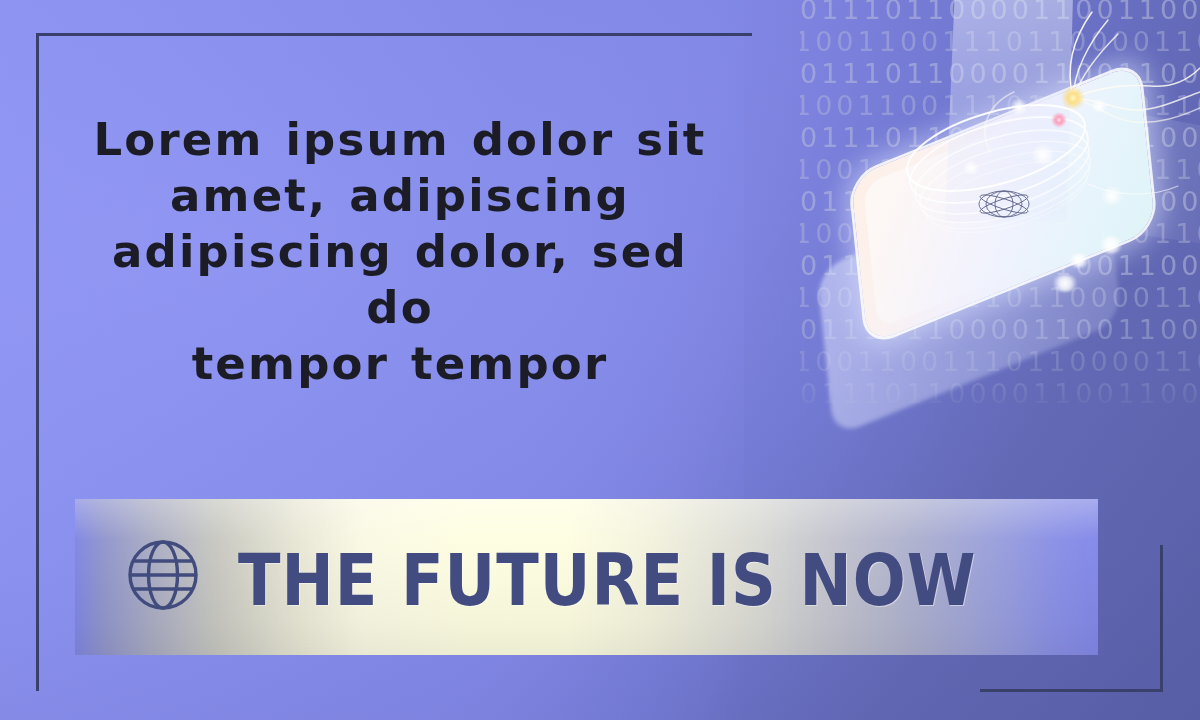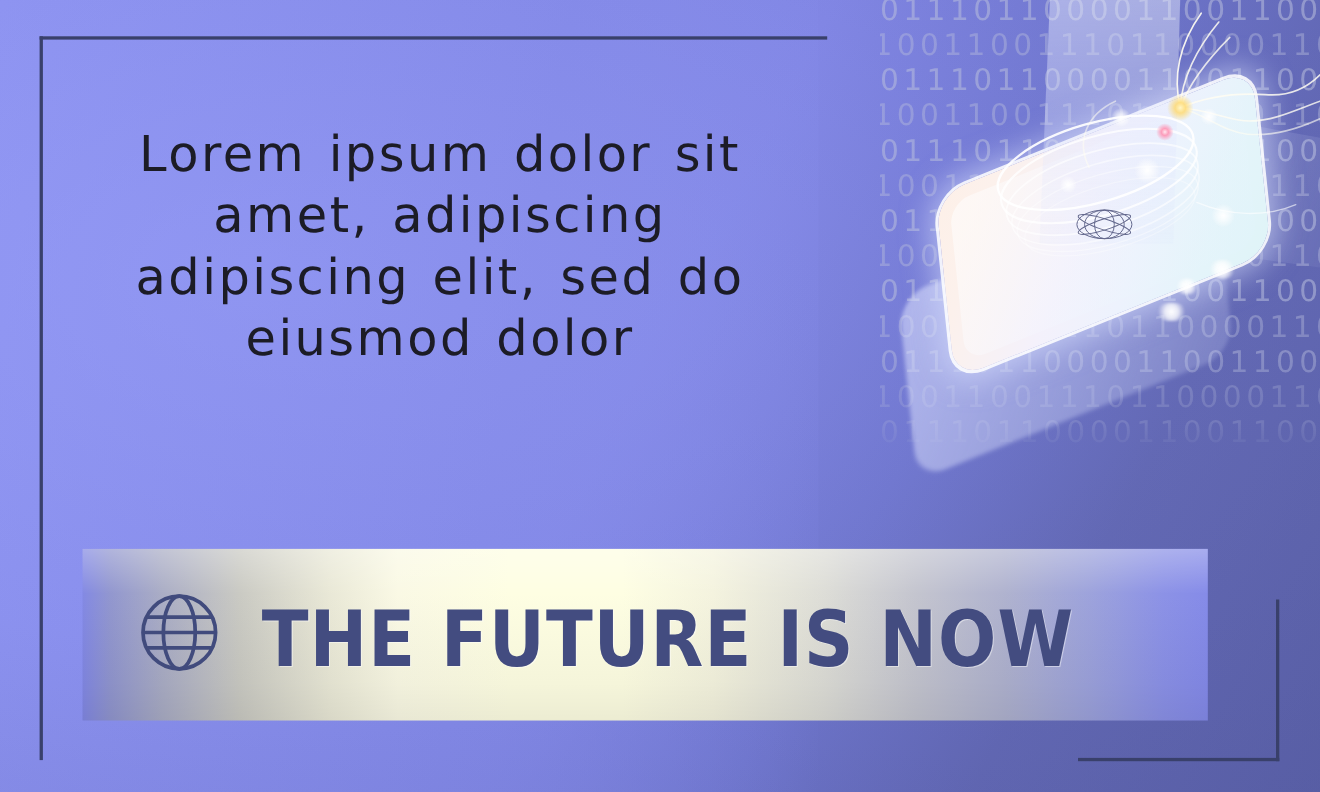--- a/index.html
+++ b/index.html
@@ -141,21 +141,21 @@
 
   
   .headline {
     position: absolute;
     left: 72px; top: 112px;
     width: 656px;
     text-align: center;
     color: #1C1C26;
     font-family: "DejaVu Sans", sans-serif;
     font-size: 45px;
-    font-weight: 400;
+    font-weight: 700;
     letter-spacing: 2.2px;
     line-height: 56px;
     word-spacing: 4px;
   }
 
   
   .banner {
     position: absolute;
     left: 75px; top: 499px;
     width: 1023px; height: 156px;
@@ -308,22 +308,22 @@
   </div>
 
   <div class="frame-line frame-top"></div>
   <div class="frame-line frame-left"></div>
   <div class="frame-line frame-bottom"></div>
   <div class="frame-line frame-right"></div>
 
   <div class="headline" id="headline">
       <div>Lorem ipsum dolor sit</div>
       <div>amet, adipiscing</div>
-      <div>adipiscing elit, sed do</div>
-      <div>eiusmod dolor</div>
+      <div>adipiscing dolor, sed do</div>
+      <div>tempor tempor</div>
     </div>
 
   <div class="banner">
     <div class="banner-sheen"></div>
   </div>
 
   <svg class="banner-globe" viewBox="0 0 74 74">
     <g fill="none" stroke="#414B7D" stroke-width="3.4">
       <circle cx="37" cy="37" r="33"></circle>
       <ellipse cx="37" cy="37" rx="14.5" ry="33"></ellipse>

